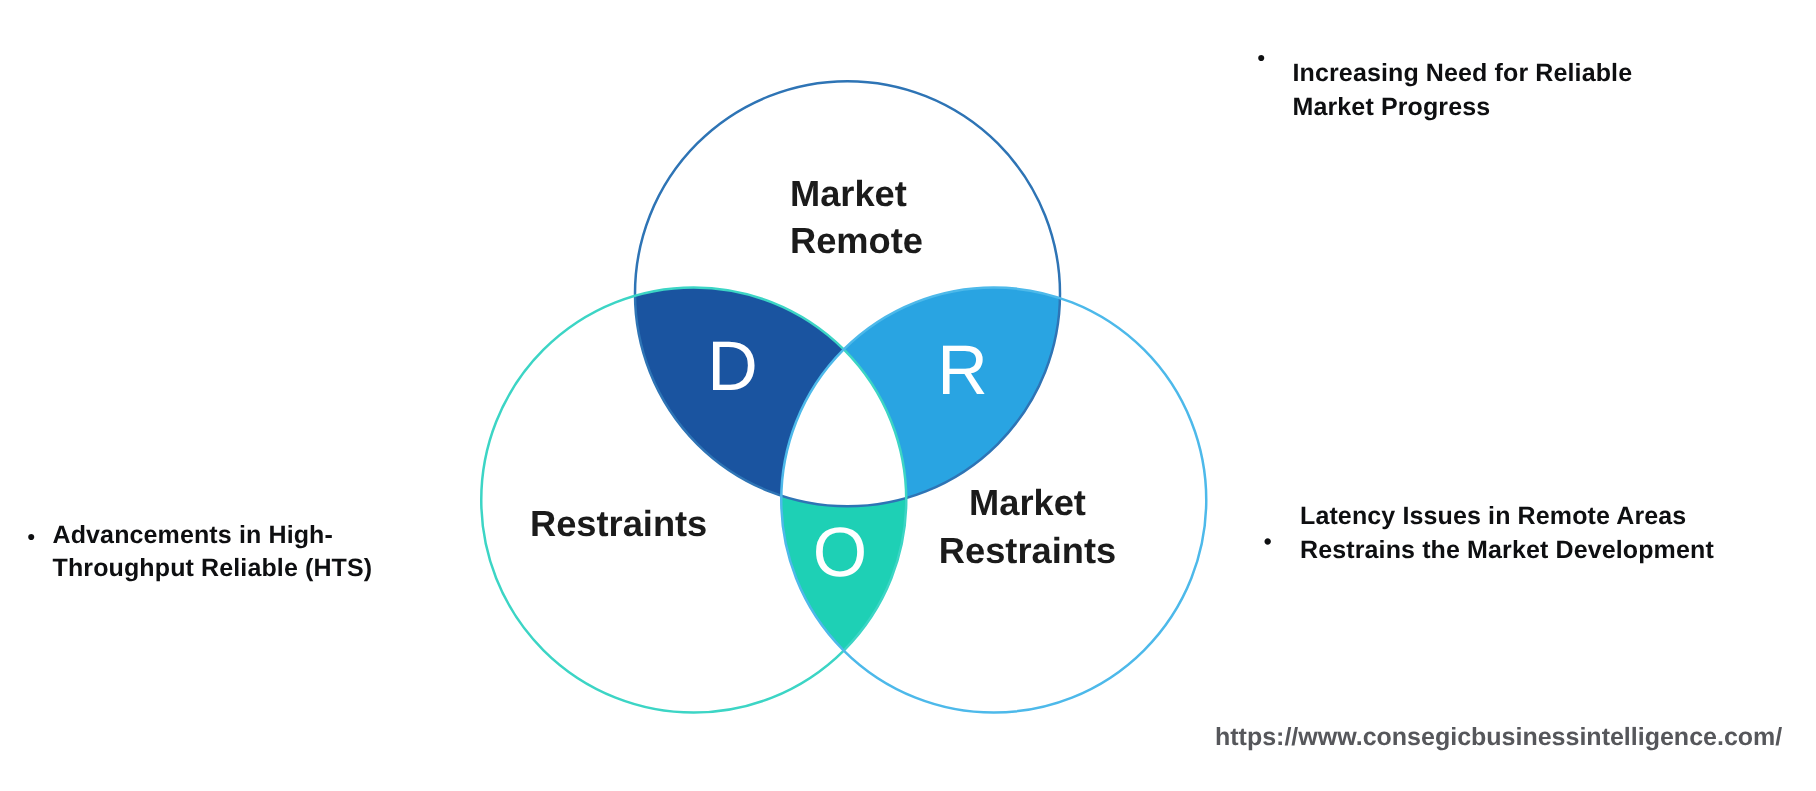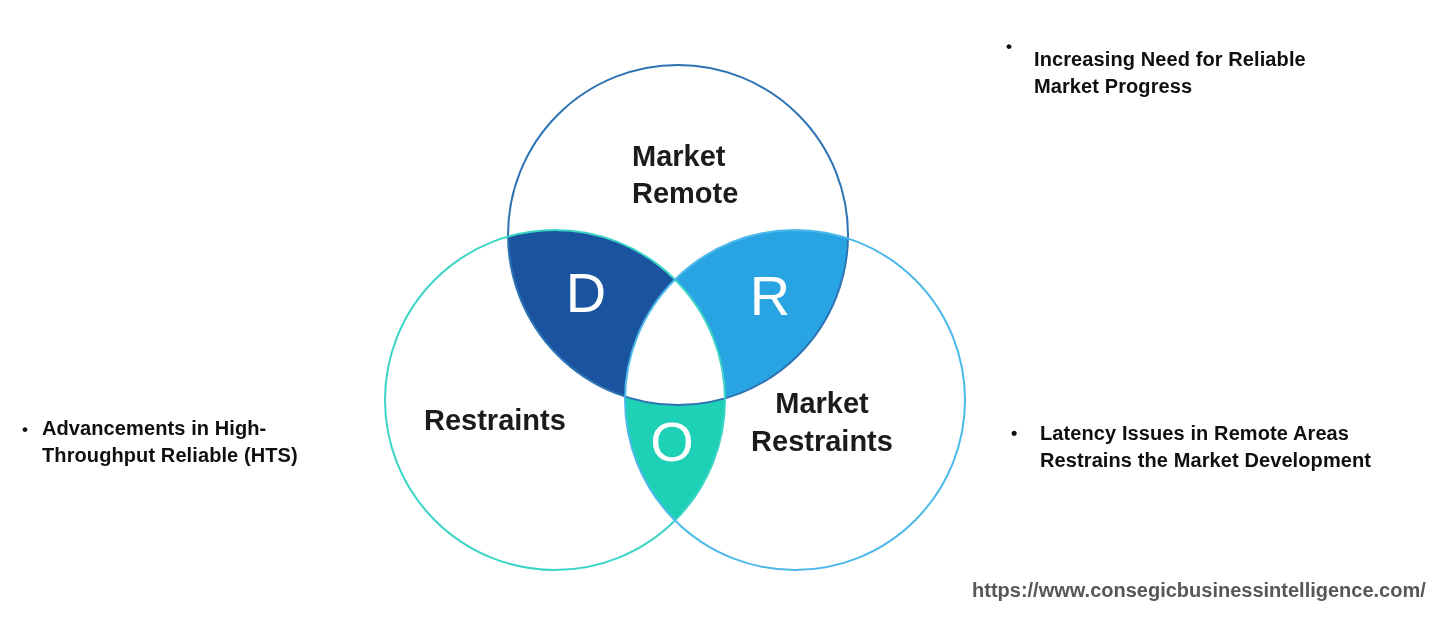--- a/index.html
+++ b/index.html
@@ -56,21 +56,21 @@
     font-size: 17px;
     line-height: 20px;
     color: #0e0f11;
     font-weight: 700;
   }
   .marker-rt { left: 1006px; top: 37px; }
   .marker-left { left: 22px; top: 420px; }
   .marker-rb { left: 1011px; top: 423px; font-size: 18px; }
   .block-rt { left: 1034px; top: 46px; }
   .block-left { left: 42px; top: 415px; }
-  .block-rb { left: 1040px; top: 420px; }
+  .block-rb { left: 1040px; top: 400px; }
   .footer-url {
     position: absolute;
     left: 972px;
     top: 579px;
     font-size: 20px;
     font-weight: 700;
     color: #56575b;
     white-space: nowrap;
   }
 </style>

